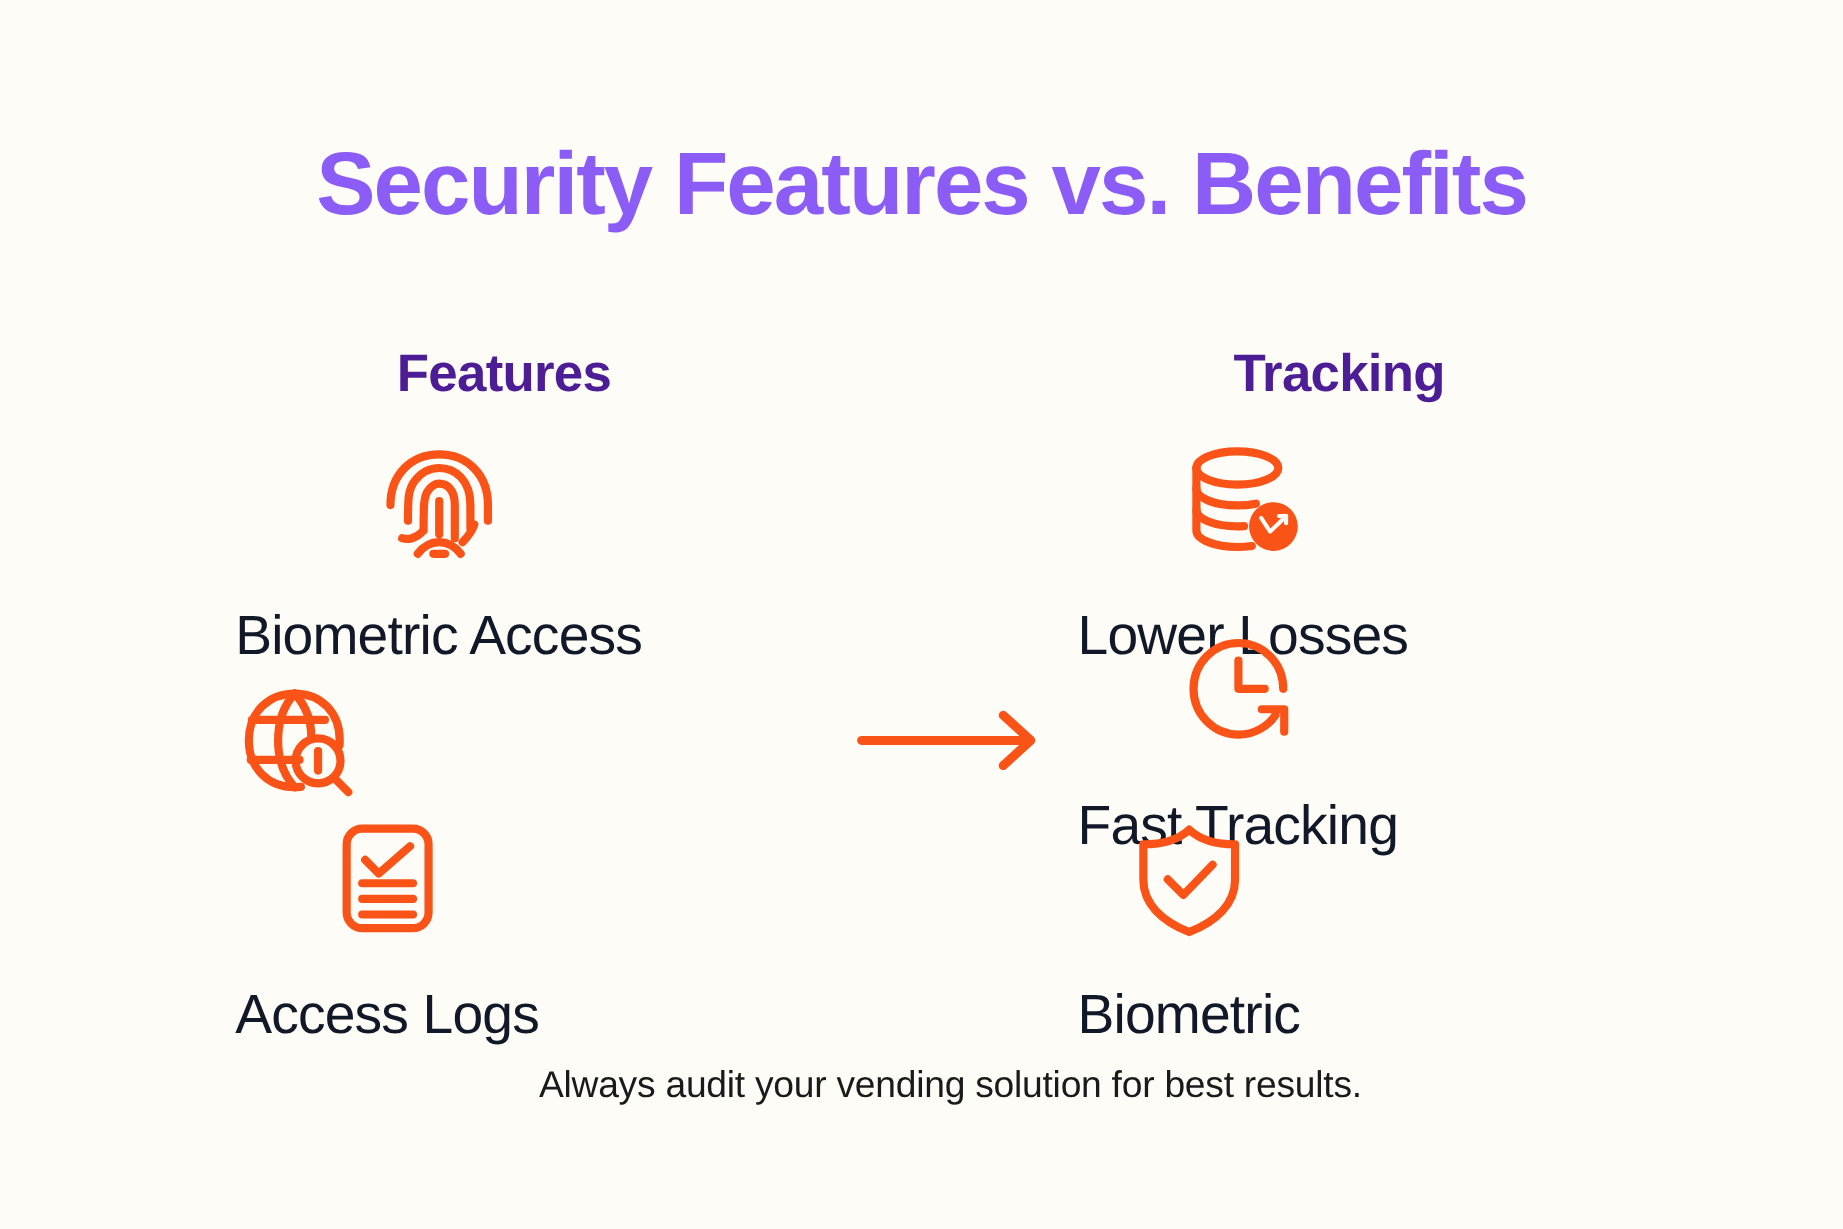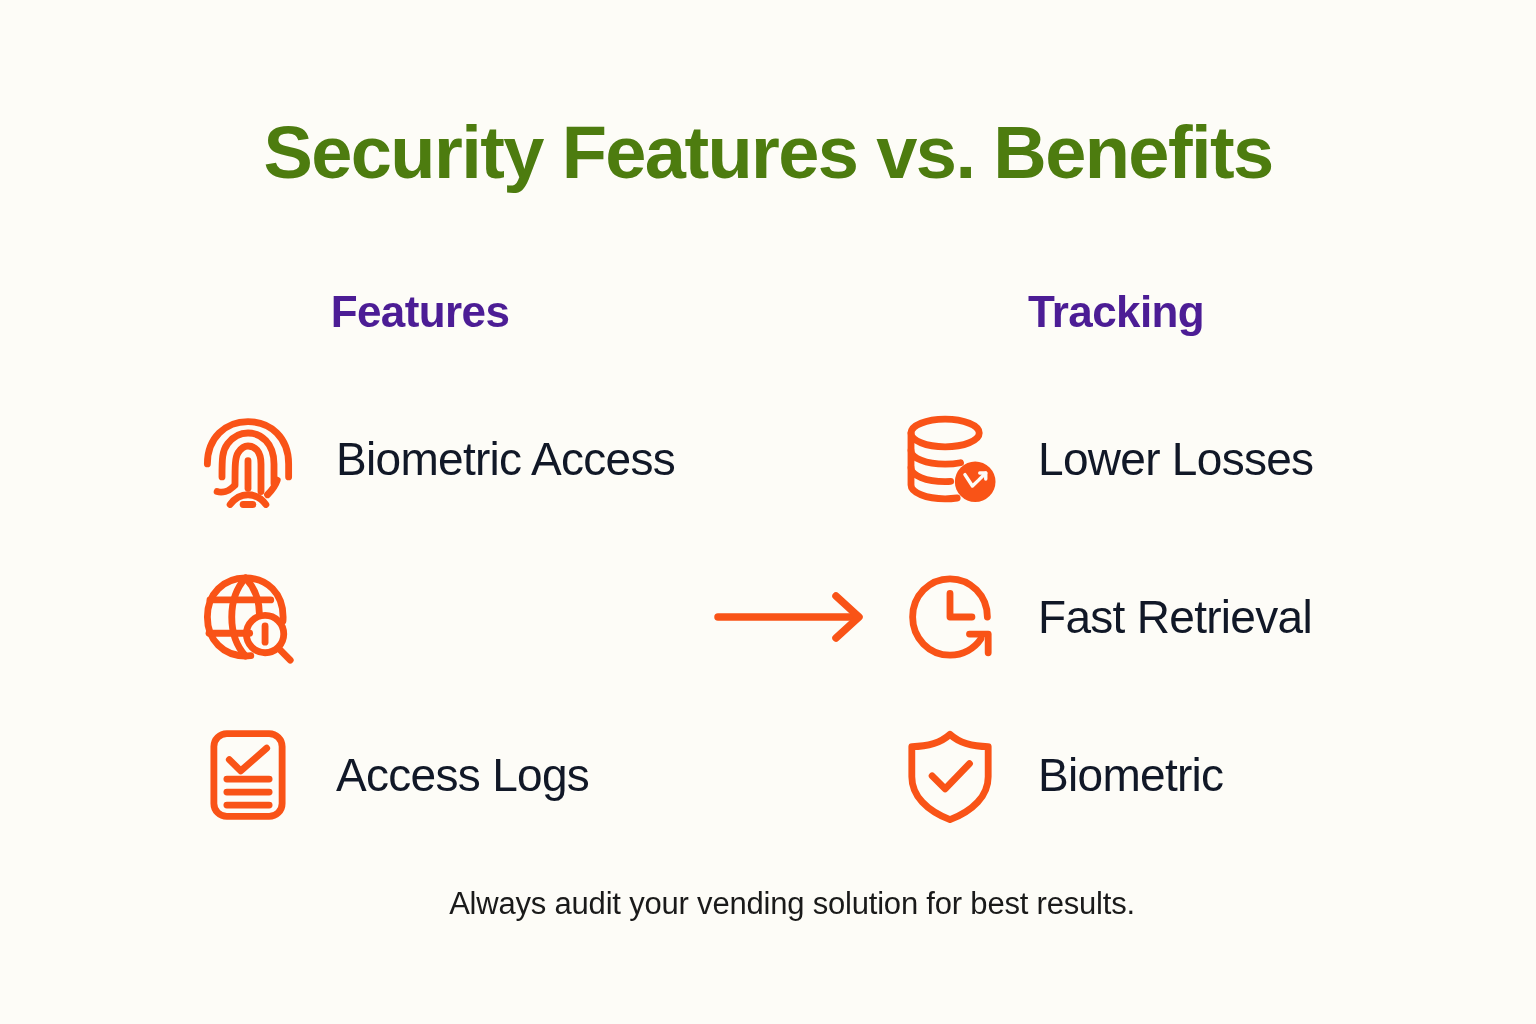--- a/index.html
+++ b/index.html
@@ -25,21 +25,21 @@
   
   .title {
     position: absolute;
     top: 112px;
     left: 0;
     width: 1536px;
     text-align: center;
     font-size: 74px;
     font-weight: 700;
     letter-spacing: -1.6px;
-    color: #4d7c0f;
+    color: #8b5cf6;
     line-height: 1.1;
     white-space: nowrap;
   }
 
   
   .col-head {
     position: absolute;
     top: 288px;
     font-size: 44px;
     font-weight: 700;
@@ -62,20 +62,21 @@
     position: relative;
     height: 158px;
     display: flex;
     align-items: center;
   }
 
   .side {
     display: flex;
     align-items: center;
     gap: 36px;
+    flex-direction: column;
   }
   .side.left  { position: absolute; left: 196px; }
   .side.right { position: absolute; left: 898px; }
 
   .icon-wrap {
     width: 104px;
     height: 104px;
     flex: 0 0 104px;
     display: flex;
     align-items: center;
@@ -192,21 +193,21 @@
       </div>
 
       <div class="side right">
         <span class="icon-wrap">
           <svg width="104" height="104" viewBox="0 0 64 64" fill="none" stroke="#F95317" stroke-width="4.2" stroke-linecap="round" stroke-linejoin="round">
             <path d="M55 32 C55 19 44.8 8.5 32 8.5 C19.2 8.5 9 19 9 32 C9 45 19.2 55.5 32 55.5 C40 55.5 47 51.5 51 45.5"></path>
             <path d="M32 17.5 L32 32 L45.5 32"></path>
             <path d="M44 42.5 L55.5 42.5 L55.5 54"></path>
           </svg>
         </span>
-        <span class="item-label">Fast Retrieval</span>
+        <span class="item-label">Fast Tracking</span>
       </div>
     </div>
 
     <div class="row">
 
       <div class="side left">
         <span class="icon-wrap">
           <svg width="104" height="104" viewBox="0 0 64 64" fill="none" stroke="#F95317" stroke-width="4.2" stroke-linecap="round" stroke-linejoin="round">
             <rect x="11" y="6.5" width="42" height="51" rx="8"></rect>
             <path d="M20.5 22.5 L27.5 29.5 L43.5 15.5"></path>

